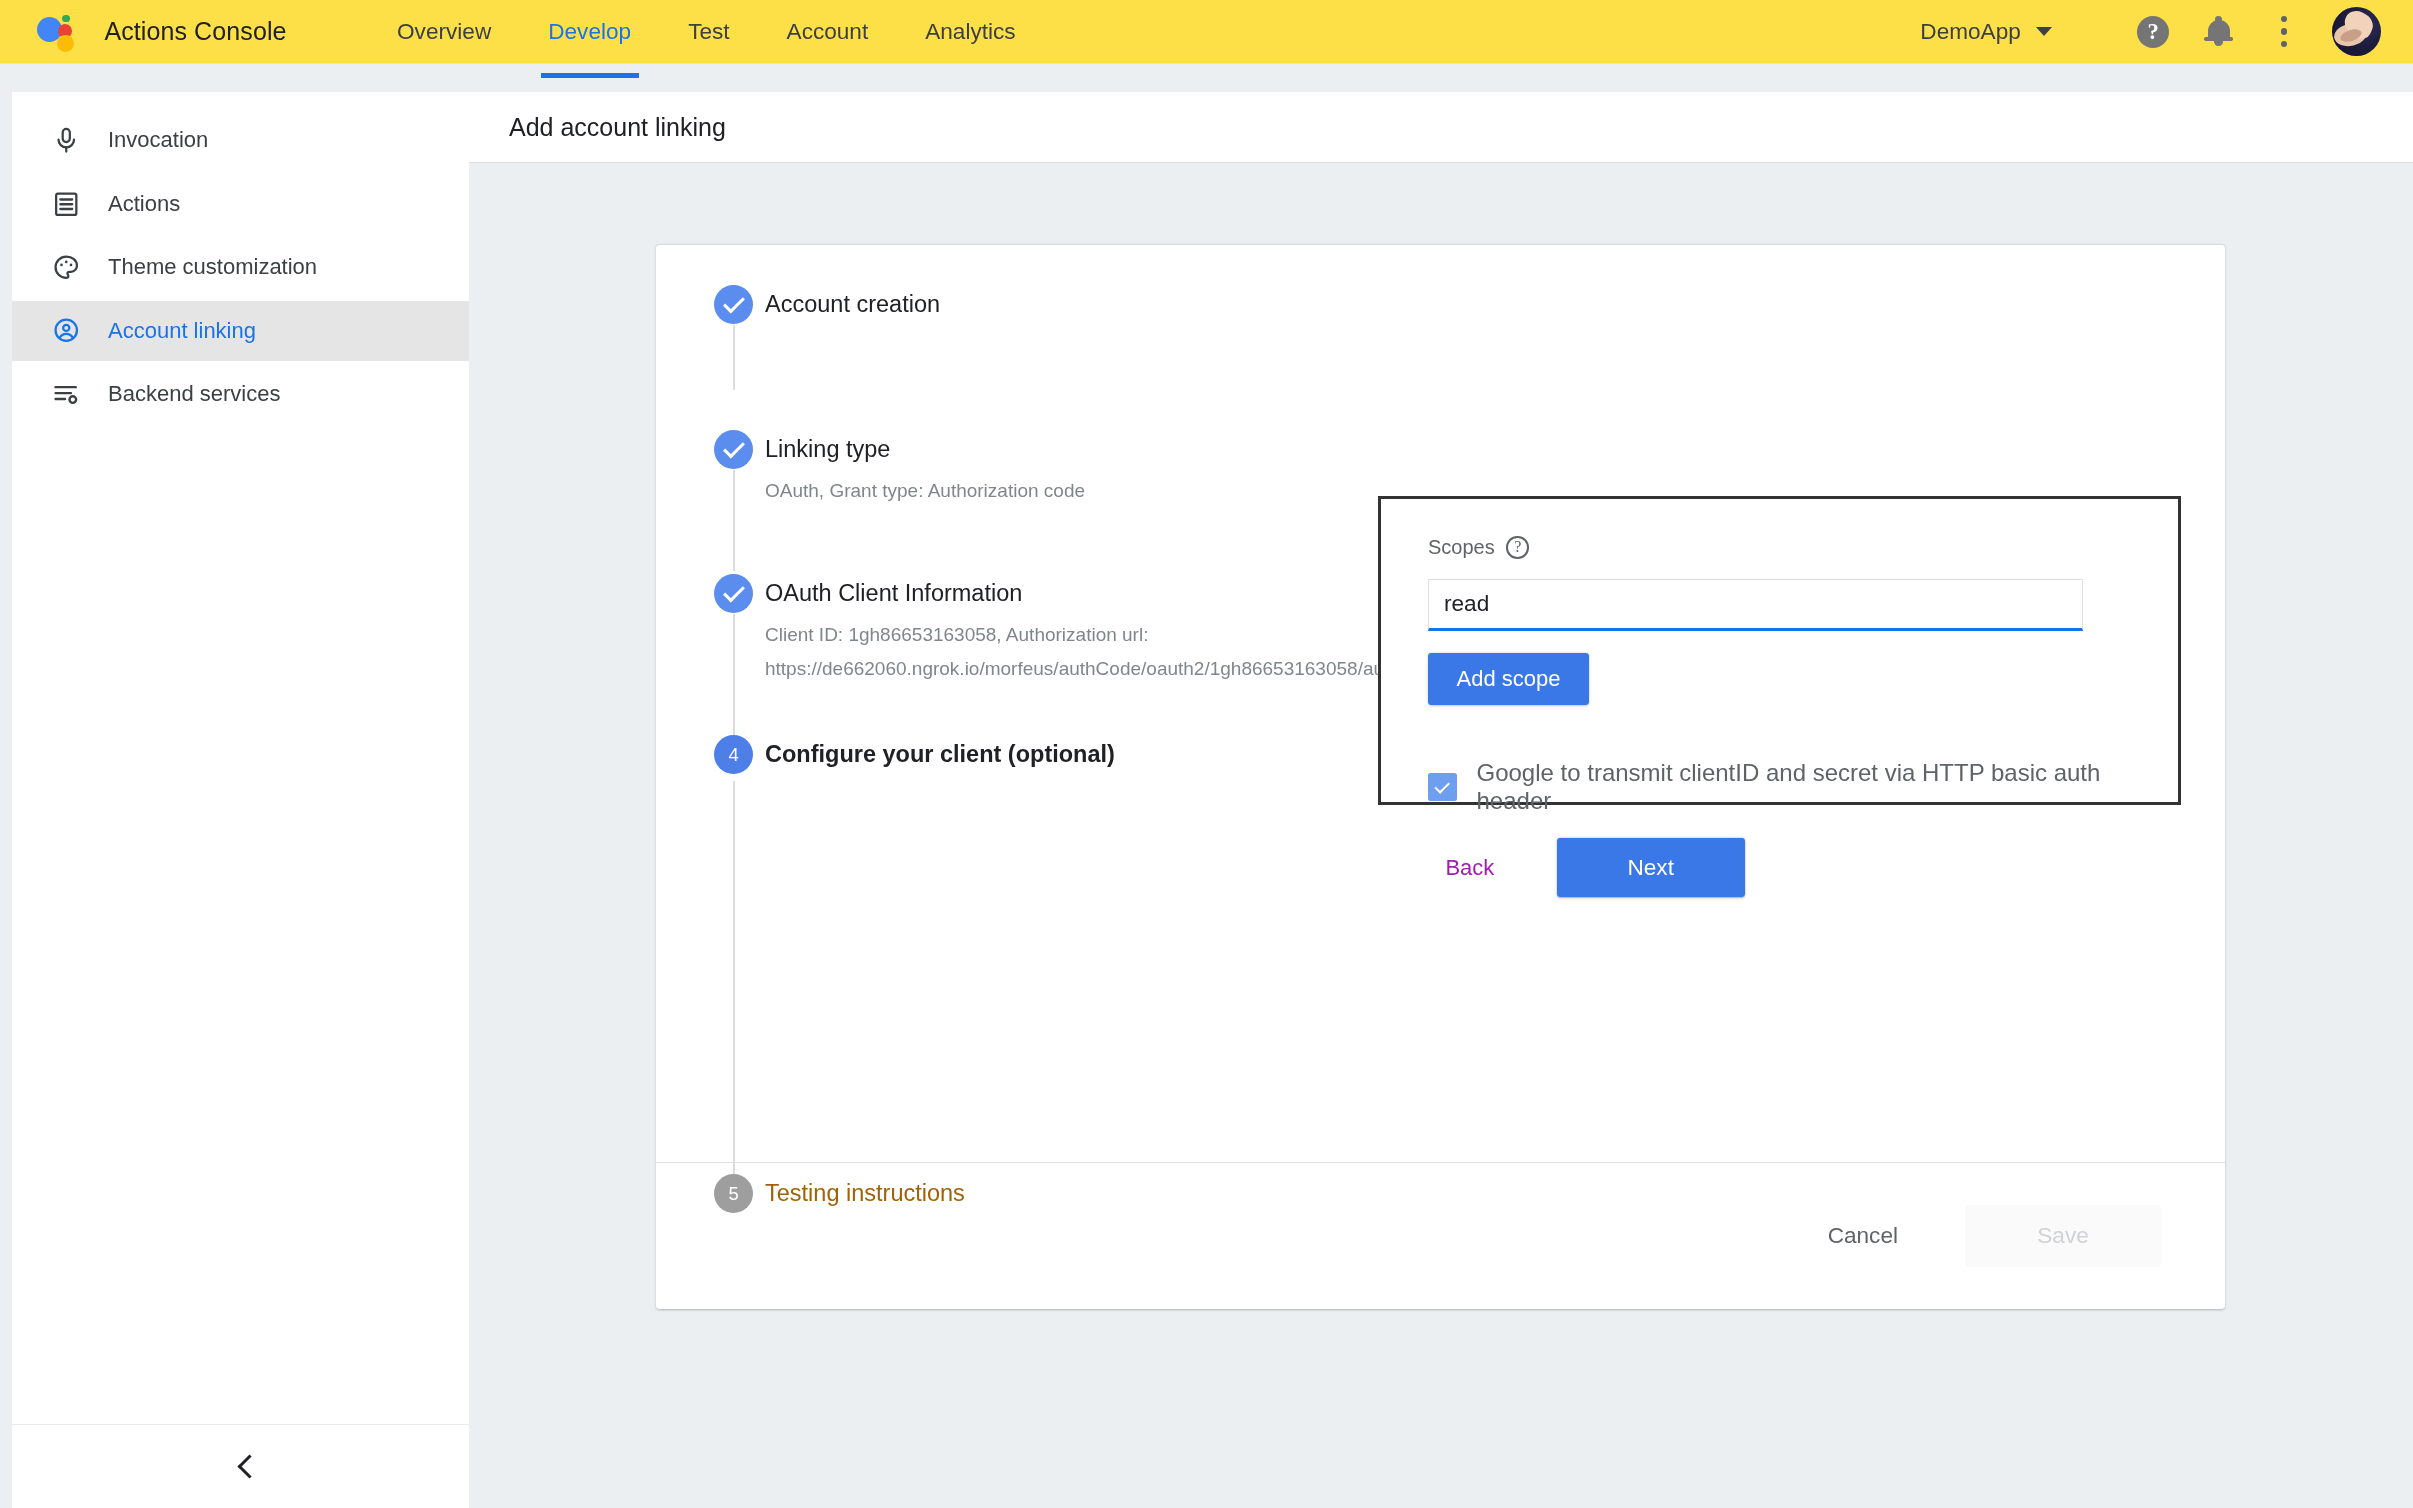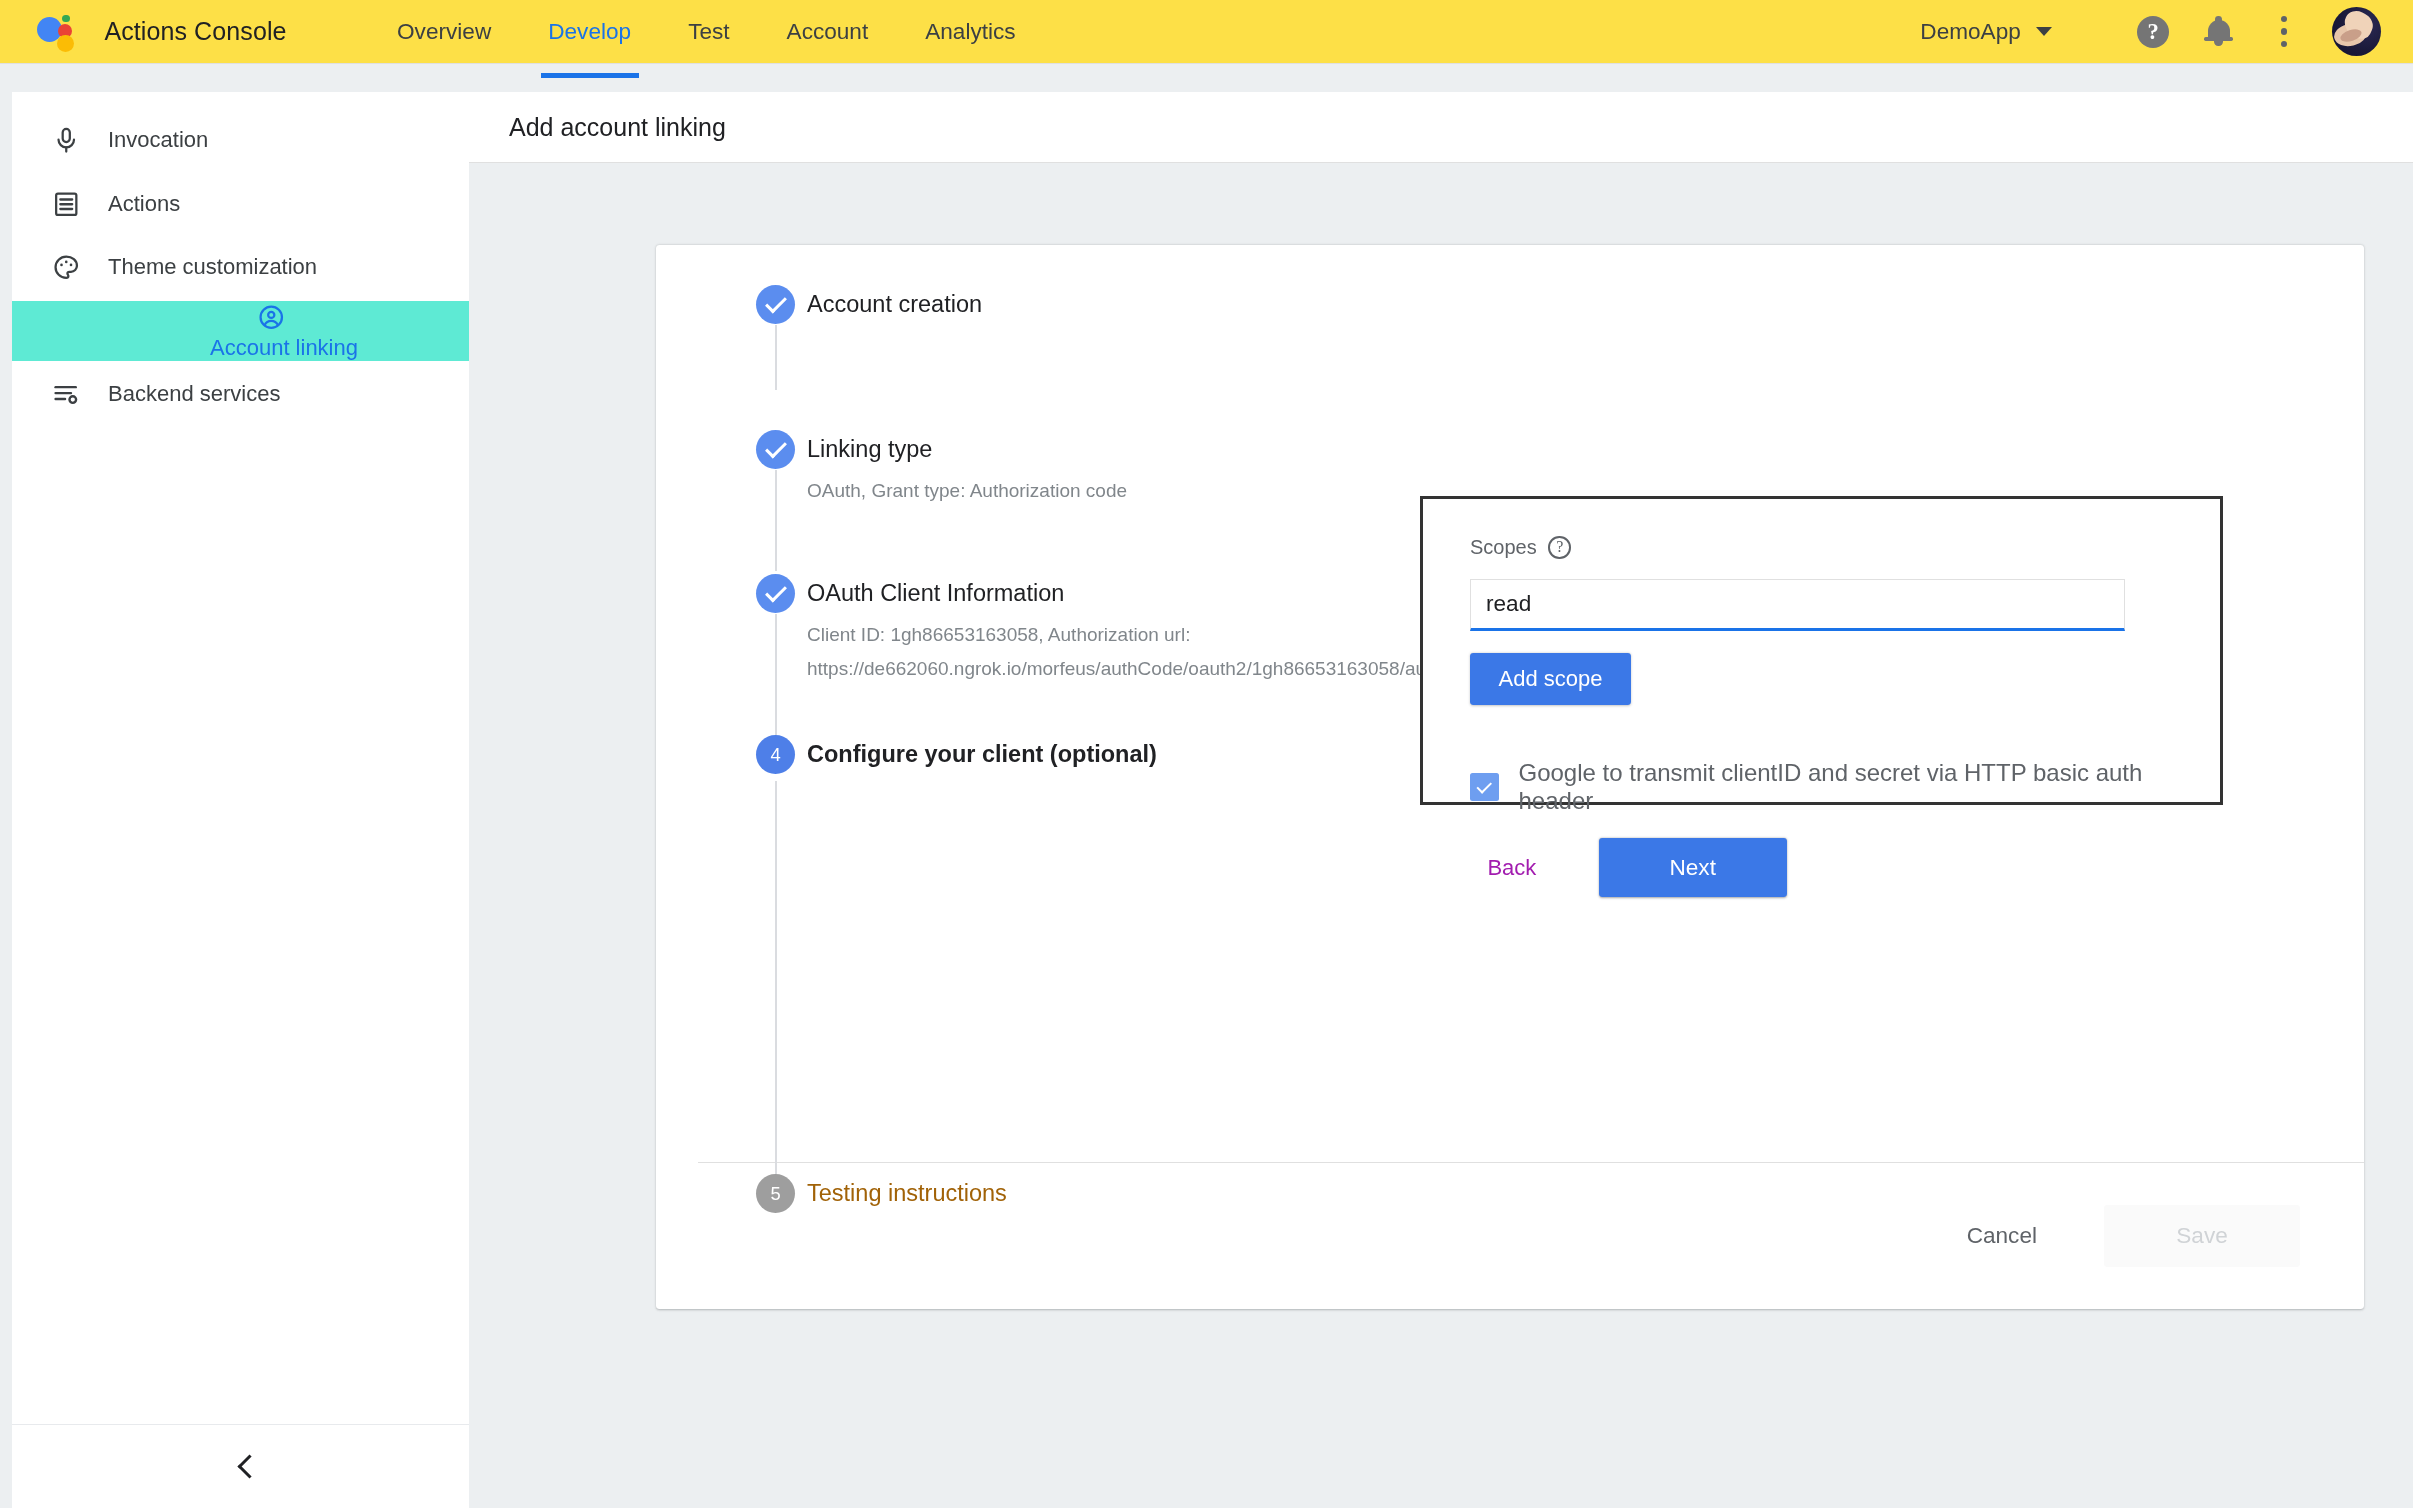--- a/index.html
+++ b/index.html
@@ -109,21 +109,21 @@
   .sidebar {
     position: absolute; top: 92px; left: 12px; width: 535px; height: 1416px;
     background: #fff; border-right: 0.8px solid #e0e0e0;
   }
   .nav-list { padding-top: 15px; }
   .nav-item {
     display: flex; align-items: center; height: 60px; margin: 3.4px 27px 3.4px 0;
     padding-left: 37px; border-radius: 0 30px 30px 0; cursor: pointer;
     color: #3c4043;
   }
-  .nav-item.selected { background: #5eead4; color: #1a73e8; flex-direction: column; }
+  .nav-item.selected { background: #e5e5e5; color: #1a73e8; }
   .nav-item .nav-icon {
     width: 34px; height: 34px; margin-right: 25px; flex: none;
     display: flex; align-items: center; justify-content: center;
   }
   .nav-item .nav-label { font-size: 22px; }
   .sidebar-collapse {
     position: absolute; bottom: 0; left: 0; width: 469px; height: 84px;
     border-top: 0.8px solid #e8eaed; display: flex; align-items: center;
     justify-content: center; cursor: pointer;
   }
@@ -137,24 +137,24 @@
     position: absolute; top: 92px; left: 469px; width: 1944px; height: 1416px;
     background: #eceff1;
   }
   .page-header {
     height: 71px; background: #fff; border-bottom: 0.8px solid #e0e0e0;
     display: flex; align-items: center; padding-left: 40px;
   }
   .page-title { font-size: 25px; color: #202124; }
 
   .card {
-    position: absolute; left: 187px; top: 153px; width: 1708px; height: 1064px;
+    position: absolute; left: 187px; top: 153px; width: 1569px; height: 1064px;
     background: #fff; border-radius: 3.4px;
     box-shadow: 0 0.8px 2.5px rgba(60,64,67,.22), 0 0.8px 1.7px rgba(60,64,67,.12);
-    display: flex; flex-direction: column; padding-left: 42px;
+    display: flex; flex-direction: column;
   }
   .card-body { position: relative; flex: 1; padding: 40px 0 0 0; }
 
   
   .step { position: relative; padding-left: 109px; }
   .step-marker {
     position: absolute; left: 58px; top: 0; width: 39px; height: 39px;
     border-radius: 50%; display: flex; align-items: center; justify-content: center;
   }
   .step-marker.done { background: #5b8def; }

